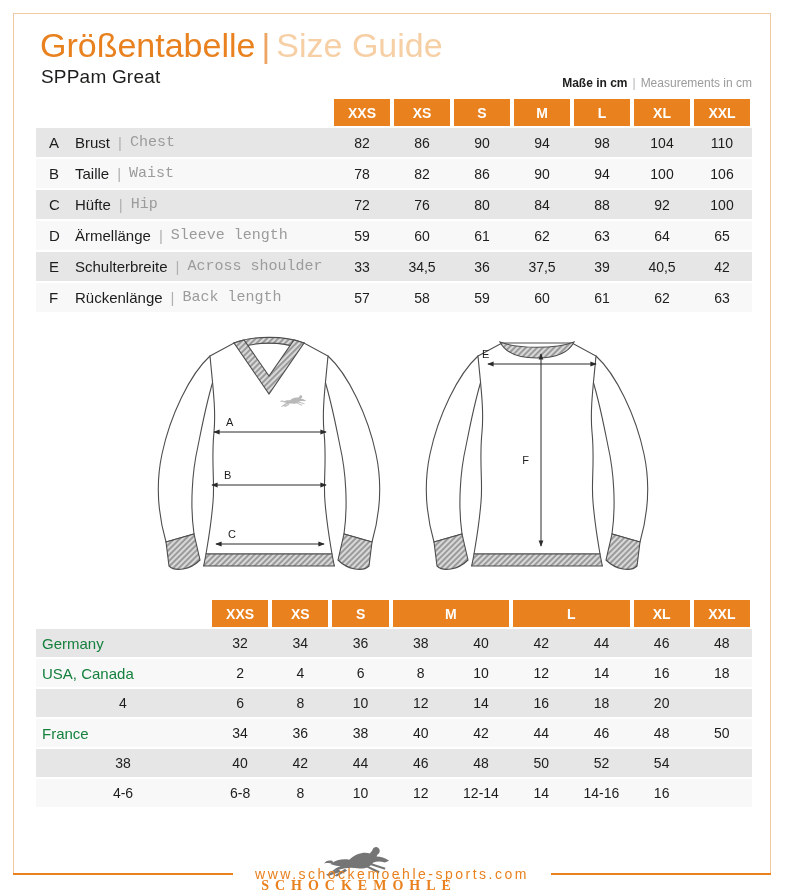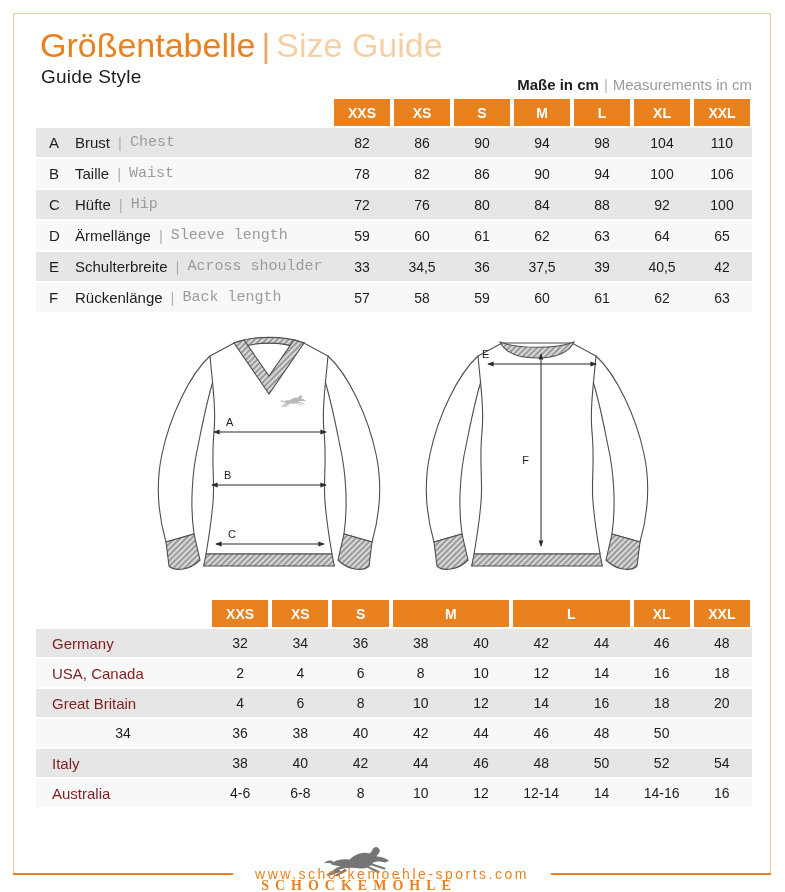--- a/index.html
+++ b/index.html
@@ -15,21 +15,21 @@
     position:absolute; left:13px; top:13px; width:758px; height:860px;
     border:1px solid #f4c9a0; border-bottom:none;
     pointer-events:none;
   }
   
   .title { position:absolute; left:40px; top:26px; font-family:Liberation Sans, sans-serif; font-size:34px; line-height:1.15; white-space:nowrap; }
   .title .t-de { color:#e8811e; }
   .title .t-div { color:#eda361; padding:0 6px; font-weight:400; }
   .title .t-en { color:#f6cfa5; }
   .subtitle { position:absolute; left:41px; top:66px; font-size:19px; color:#1d1d1b; letter-spacing:0.2px; }
-  .units { position:absolute; right:33px; top:76px; font-size:15px; white-space:nowrap; }
+  .units { position:absolute; right:33px; top:76px; font-size:12px; white-space:nowrap; }
   .units .u-de { font-weight:bold; color:#1d1d1b; }
   .units .u-div { color:#b5b5b5; padding:0 5px; }
   .units .u-en { color:#9b9b9b; }
 
   
   .mtable { position:absolute; left:36px; top:99px; width:716px; }
   .mt-header, .mt-row { display:grid; grid-template-columns:296px repeat(7,1fr); }
   .mt-header { height:27px; margin-bottom:2px; }
   .hcell { background:#e8811e; color:#ffffff; font-weight:bold; font-size:14px;
            display:flex; align-items:center; justify-content:center; margin:0 2px; }
@@ -43,21 +43,21 @@
   .rdiv { color:#b0b0b0; padding:0 8px; }
   .ren  { color:#9b9b9b;font-family:Liberation Mono, monospace; }
   .val  { text-align:center; font-size:14px; color:#1d1d1b; }
 
   
   .ctable { position:absolute; left:36px; top:600px; width:716px; }
   .ct-header, .ct-row { display:grid; grid-template-columns:174px repeat(9,1fr); }
   .ct-header { height:27px; margin-bottom:2px; }
   .sp2 { grid-column:span 2; }
   .ct-row { height:28px; margin-bottom:2px; align-items:center; }
-  .clabel { padding-left:16px; font-size:15px; color:#7f1d1d; white-space:nowrap; }
+  .clabel { padding-left:6px; font-size:15px; color:#15803d; white-space:nowrap; }
 
   
   .shirts { position:absolute; left:138px; top:326px; }
   .shirts text { font-family:"Liberation Sans", sans-serif; font-size:11px; fill:#1d1d1b; }
 
   
   .brand { position:absolute; left:0; top:843px; width:712px; text-align:center; }
   .brand-horse { display:block; margin:0 auto; }
   .brand-name { font-family:"Liberation Serif", serif; font-weight:bold; font-size:14px;
                 letter-spacing:6px; color:#e8811e; margin-top:1px; text-indent:6px; }
@@ -83,21 +83,21 @@
       <path d="M44,8 L46,15 L48,15 L46.5,8.5 Z"></path>
     </g>
   </defs>
 </svg>
 
 <div class="frame"></div>
 
 <div class="title">
   <span class="t-de">Größentabelle</span><span class="t-div">|</span><span class="t-en">Size Guide</span>
 </div>
-<div class="subtitle">Guide Style</div>
+<div class="subtitle">SPPam Great</div>
 <div class="units">
   <span class="u-de">Maße in cm</span><span class="u-div">|</span><span class="u-en">Measurements in cm</span>
 </div>
 
 <div class="mtable">
   <div class="mt-header">
     <div class="hspacer"></div>
     <div class="hcell">XXS</div>
     <div class="hcell">XS</div>
     <div class="hcell">S</div>
@@ -284,59 +284,57 @@
     <div class="val">6</div>
     <div class="val">8</div>
     <div class="val">10</div>
     <div class="val">12</div>
     <div class="val">14</div>
     <div class="val">16</div>
     <div class="val">18</div>
   </div>
 
   <div class="ct-row row-shaded">
-    <div class="clabel">Great Britain</div>
     <div class="val">4</div>
     <div class="val">6</div>
     <div class="val">8</div>
     <div class="val">10</div>
     <div class="val">12</div>
     <div class="val">14</div>
     <div class="val">16</div>
     <div class="val">18</div>
     <div class="val">20</div>
   </div>
 
   <div class="ct-row row-plain">
+    <div class="clabel">France</div>
     <div class="val">34</div>
     <div class="val">36</div>
     <div class="val">38</div>
     <div class="val">40</div>
     <div class="val">42</div>
     <div class="val">44</div>
     <div class="val">46</div>
     <div class="val">48</div>
     <div class="val">50</div>
   </div>
 
   <div class="ct-row row-shaded">
-    <div class="clabel">Italy</div>
     <div class="val">38</div>
     <div class="val">40</div>
     <div class="val">42</div>
     <div class="val">44</div>
     <div class="val">46</div>
     <div class="val">48</div>
     <div class="val">50</div>
     <div class="val">52</div>
     <div class="val">54</div>
   </div>
 
   <div class="ct-row row-plain">
-    <div class="clabel">Australia</div>
     <div class="val">4-6</div>
     <div class="val">6-8</div>
     <div class="val">8</div>
     <div class="val">10</div>
     <div class="val">12</div>
     <div class="val">12-14</div>
     <div class="val">14</div>
     <div class="val">14-16</div>
     <div class="val">16</div>
   </div>

